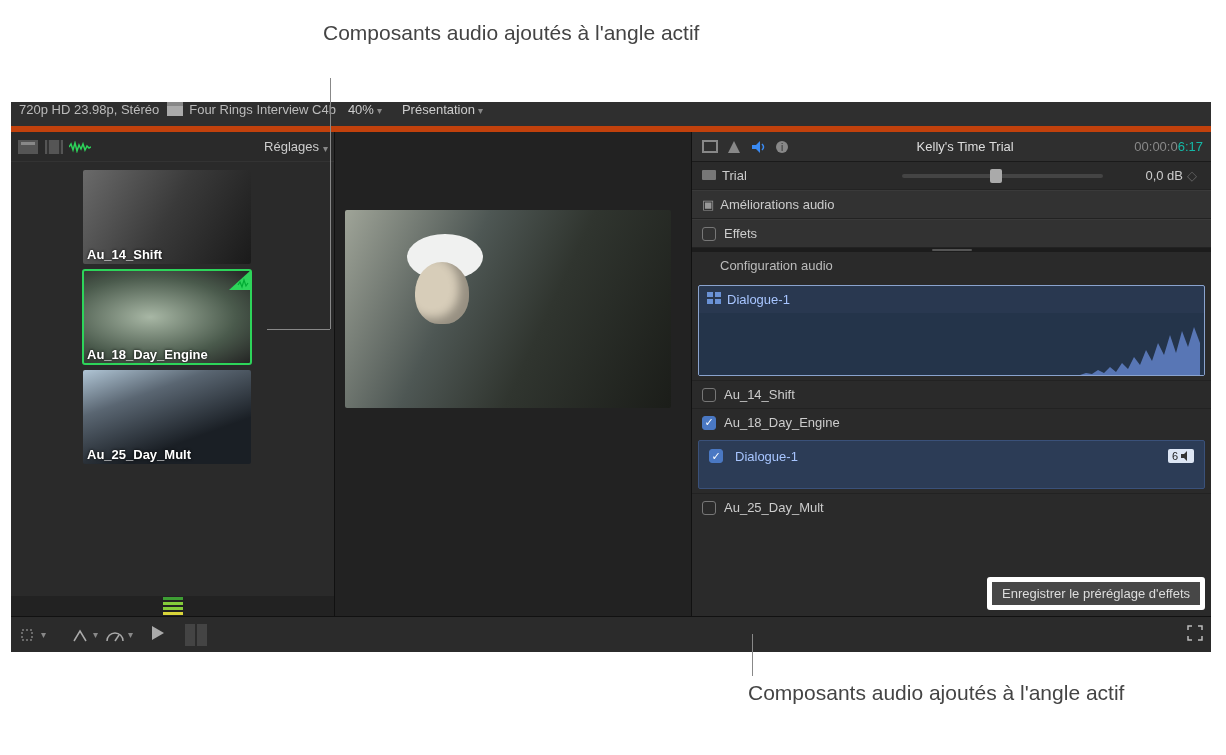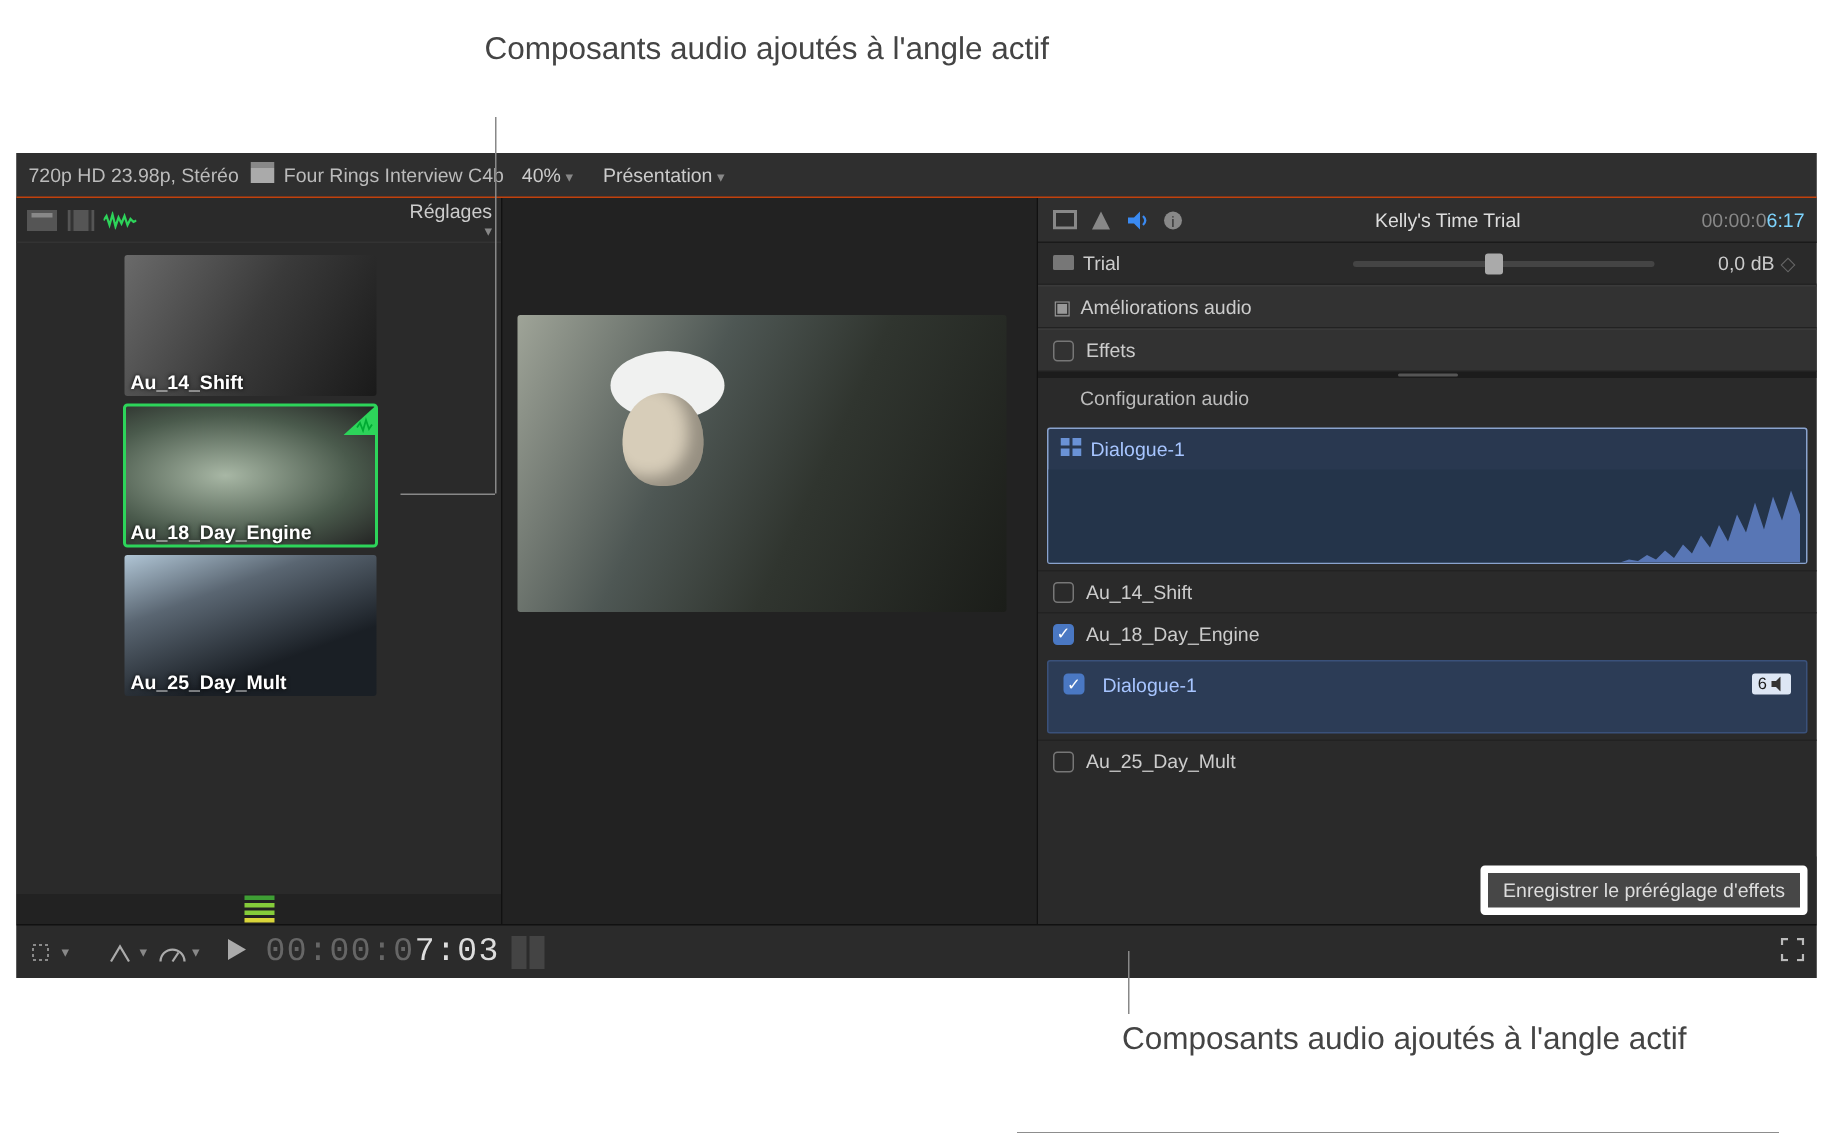--- a/index.html
+++ b/index.html
@@ -32,23 +32,22 @@
     left: 11px;
     width: 1200px;
     height: 550px;
     background: #1a1a1a;
     display: flex;
     flex-direction: column;
   }
   .topbar {
     height: 30px;
     background: #2f2f2f;
-    border-bottom: 1px solid #c2410c;
-    display: flex;
-    align-items: center;
+    border-bottom: 6px solid #c2410c;
+    display: flex;
     padding: 0 8px;
     color: #bbb;
     font-size: 13px;
   }
   .topbar .spec { margin-right: 8px; }
   .topbar .clap { margin-right: 6px; }
   .topbar .zoom { margin-left: 12px; color: #ccc; }
   .topbar .presentation { margin-left: 20px; color: #ccc; }
   .chev { font-size: 10px; margin-left: 3px; color: #888; }
   .main {
@@ -78,21 +77,20 @@
     align-items: center;
     justify-content: center;
     margin-right: 4px;
   }
   .left-toolbar .right {
     margin-left: auto;
     color: #ccc;
     font-size: 13px;
     display: flex;
     align-items: flex-end;
-    flex-direction: column;
   }
   .angles {
     flex: 1;
     overflow: auto;
     padding: 8px 0 8px 72px;
     background: #2a2a2a;
   }
   .angle {
     width: 168px;
     height: 94px;
@@ -484,21 +482,21 @@
             </svg>
         </span>
         <span class="ico">
           <svg width="14" height="14">
               <circle cx="7" cy="7" r="6" fill="#888"></circle>
               <text x="7" y="11" text-anchor="middle" font-size="10" fill="#2f2f2f">i</text>
             </svg>
         </span>
         <span class="ititle">Kelly's Time Trial</span>
         <span class="tc">
-          <span>00:00:0</span><span style="color:#7dd3fc;margin-top:48px;">6:17</span>
+          <span>00:00:0</span><span style="color:#14b8a6;margin-top:48px;">6:17</span>
         </span>
       </div>
 
       <div class="insp-row">
         <span class="sicon" style="margin-right:6px;">
           <svg width="14" height="10">
               <rect width="14" height="10" fill="#777" rx="1"></rect>
             </svg>
         </span>
         <span class="label">Trial</span>
@@ -593,23 +591,20 @@
           <path d="M2 14 A8 8 0 0 1 18 14" fill="none" stroke="#aaa" stroke-width="1.5"></path>
           <line x1="10" y1="14" x2="14" y2="8" stroke="#aaa" stroke-width="1.5"></line>
         </svg>
         <span class="chev">▾</span>
     </span>
     <span class="play">
       <svg width="12" height="14">
           <polygon points="0,0 12,7 0,14" fill="#aaa"></polygon>
         </svg>
     </span>
-    <span class="timecode">
-      <span>00:00:0</span><span class="hi">7:03</span>
-    </span>
     <span class="dash"></span>
     <span class="dash" style="margin-left:2px;"></span>
     <span class="expand">
       <svg width="16" height="16">
           <polyline points="1,5 1,1 5,1" fill="none" stroke="#bbb" stroke-width="1.5"></polyline>
           <polyline points="11,1 15,1 15,5" fill="none" stroke="#bbb" stroke-width="1.5"></polyline>
           <polyline points="15,11 15,15 11,15" fill="none" stroke="#bbb" stroke-width="1.5"></polyline>
           <polyline points="5,15 1,15 1,11" fill="none" stroke="#bbb" stroke-width="1.5"></polyline>
         </svg>
     </span>

